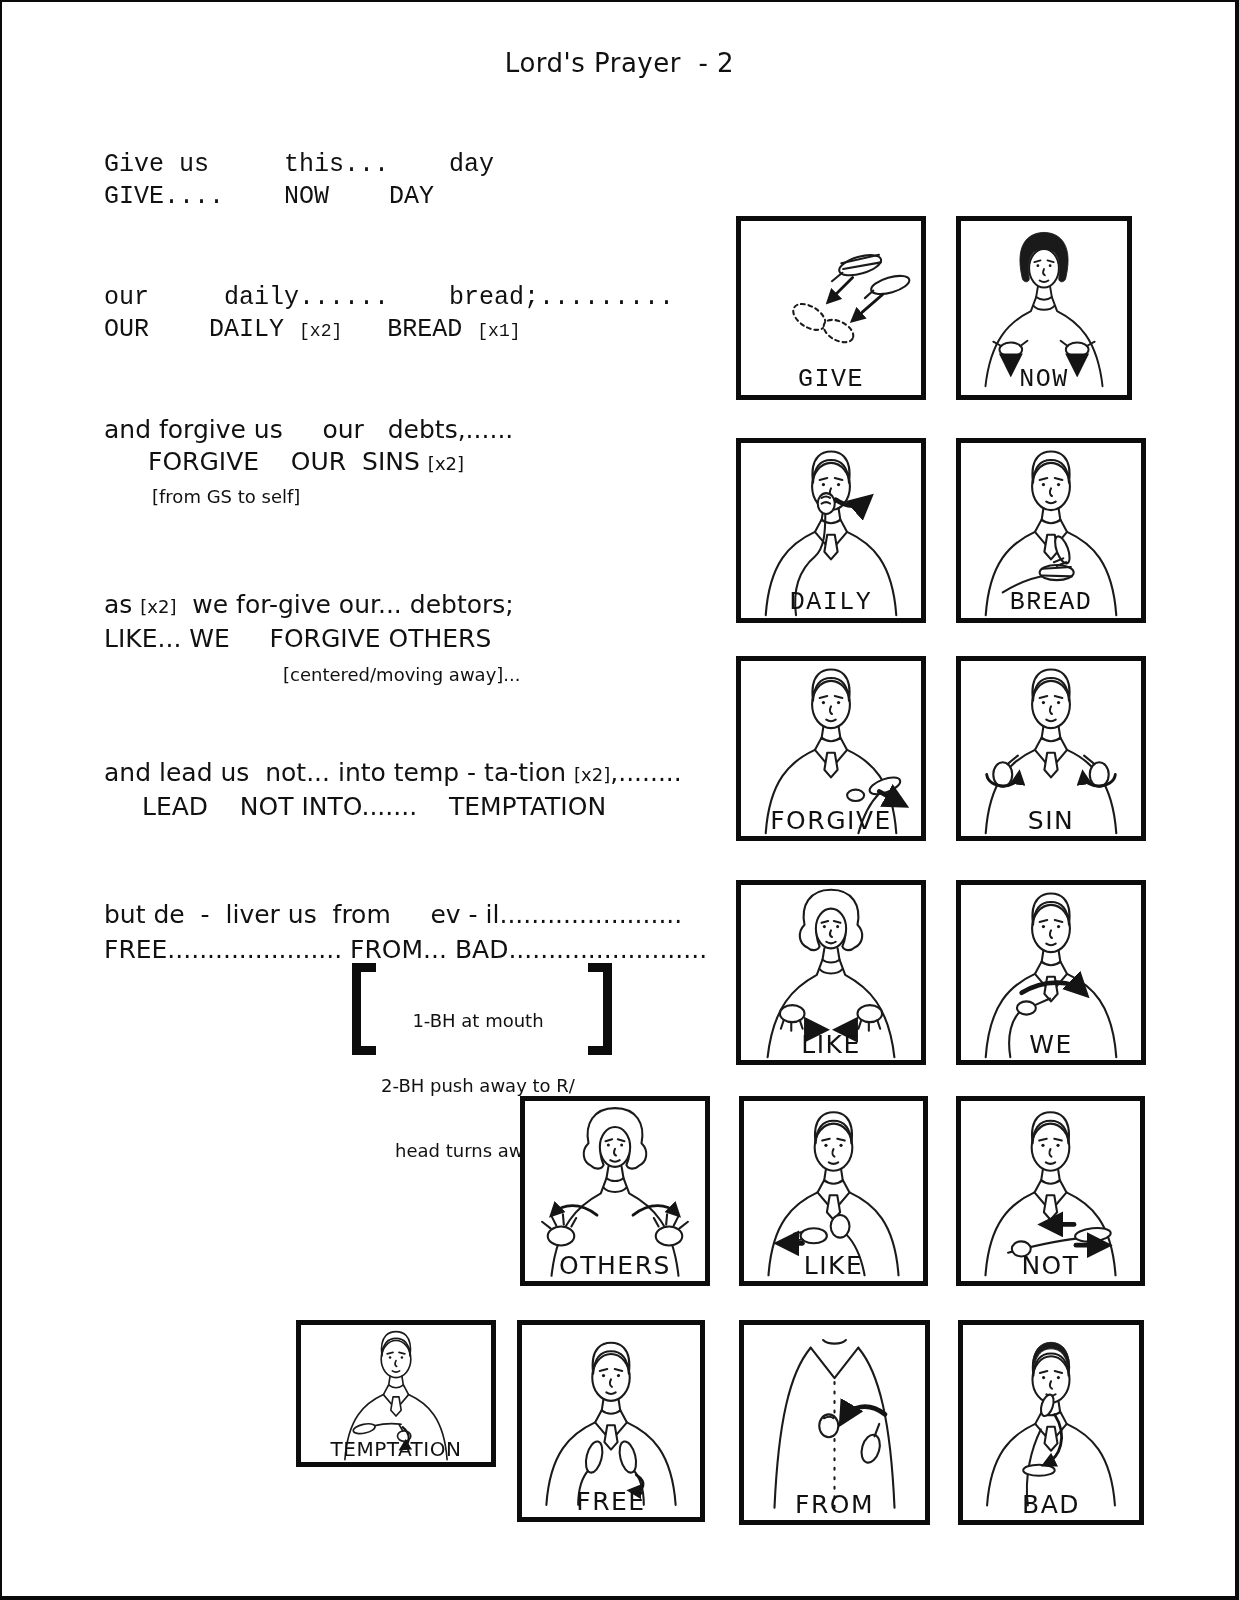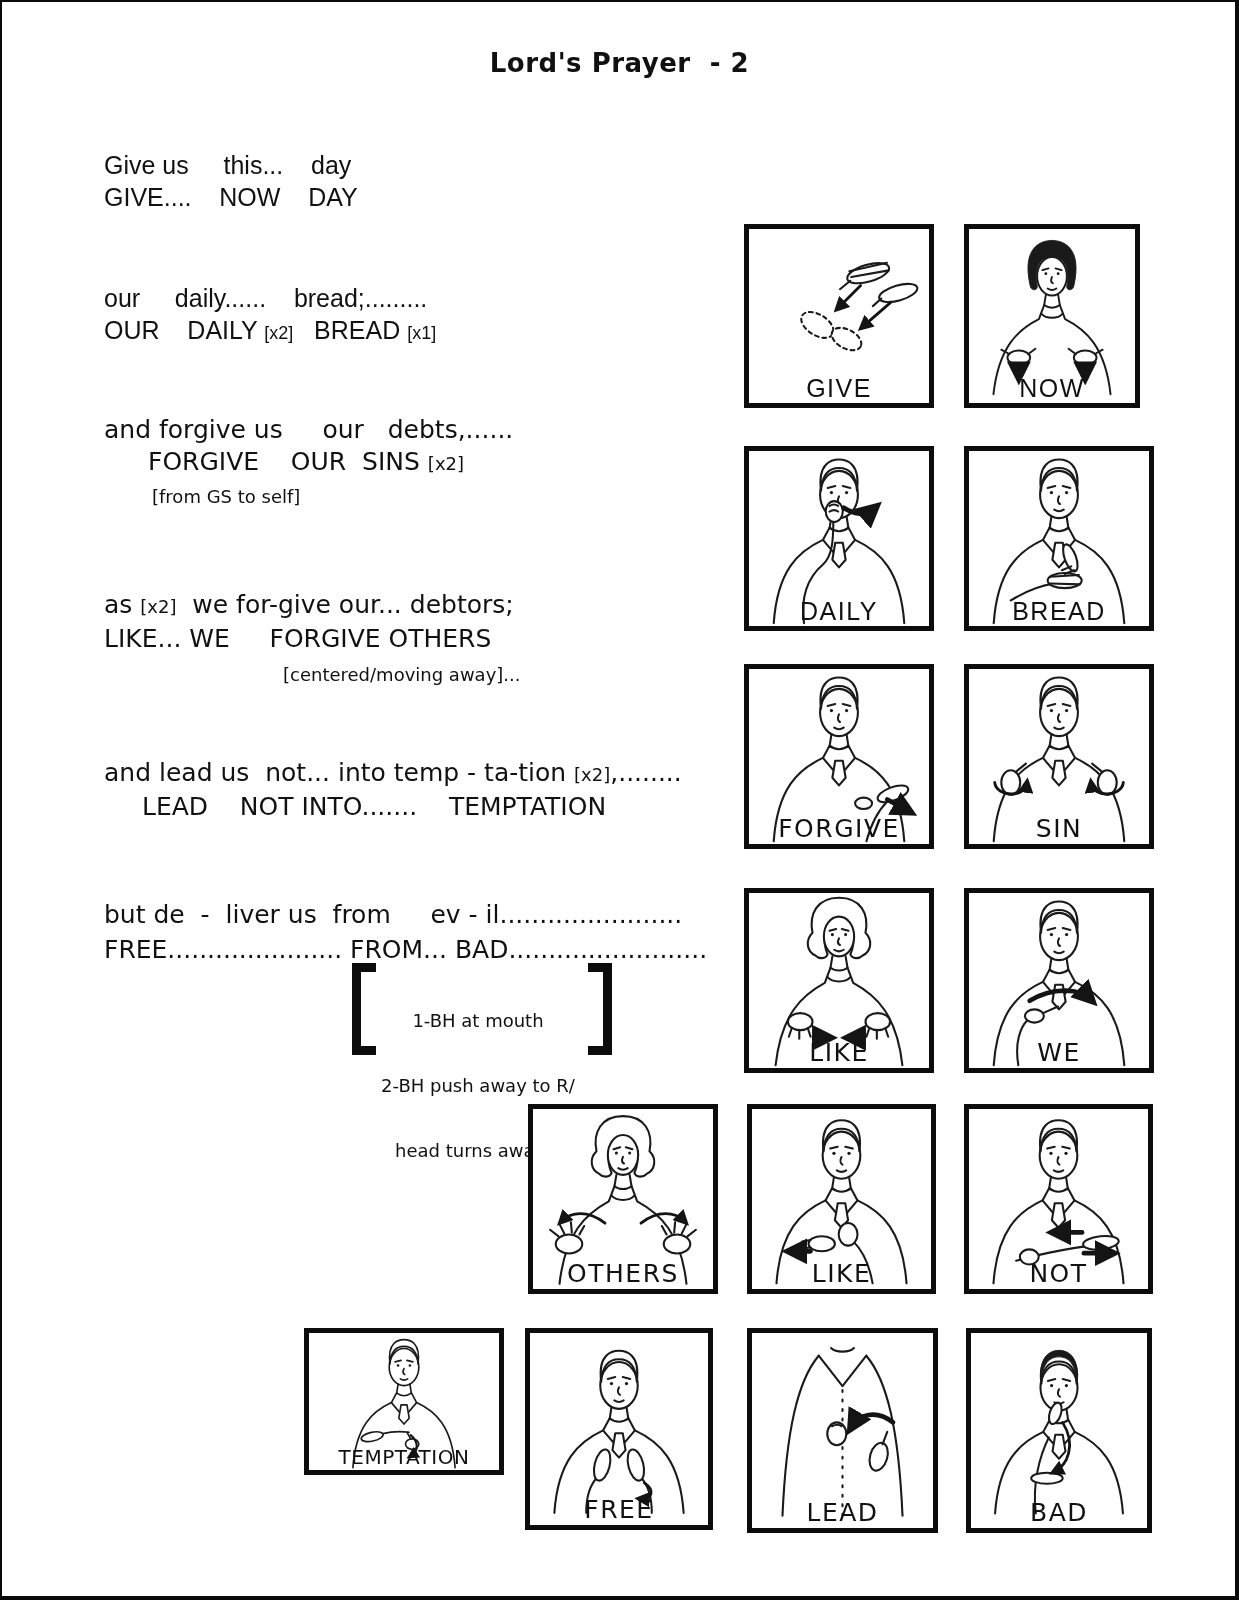--- a/index.html
+++ b/index.html
@@ -6,34 +6,34 @@
   body{
     width:1239px;height:1600px;position:relative;background:#ffffff;
     font-family:"DejaVu Sans",sans-serif;color:#111;overflow:hidden;
   }
   .page-frame{
     position:absolute;inset:0;border:2px solid #0a0a0a;
     border-right-width:4px;border-bottom-width:4px;pointer-events:none;z-index:50;
   }
   .title{
     position:absolute;left:0;right:0;top:48px;text-align:center;
-    font-size:26px;letter-spacing:.5px;white-space:pre;font-weight:bold;
+    font-size:26px;letter-spacing:.5px;white-space:pre;
   }
   
   .tl{position:absolute;white-space:pre;font-size:25px;line-height:1.2;}
   .tl .sm{font-size:18px;}
-  .f-plain{font-family:Liberation Sans, sans-serif;}
+  .f-plain{font-family:Liberation Mono, monospace;}
   
   .brk{position:absolute;width:24px;height:92px;box-sizing:border-box;border:9px solid #0c0c0c;}
   .brk-l{border-right:none;}
   .brk-r{border-left:none;}
   .side-note{position:absolute;text-align:center;font-size:18px;line-height:25px;}
   .side-note div{white-space:pre;margin-top:40px;}
   
-  .panel{position:absolute;border:5px solid #0c0c0c;background:#fff;margin:16px;box-sizing:border-box;}
+  .panel{position:absolute;border:5px solid #0c0c0c;background:#fff;margin:8px;box-sizing:border-box;}
   .panel svg{position:absolute;left:0;top:0;width:100%;height:100%;}
   .plabel{
     position:absolute;left:0;right:0;bottom:2px;text-align:center;
     font-size:25px;letter-spacing:1.5px;line-height:1.05;color:#111;
   }
   .plabel.tight{font-size:20px;letter-spacing:.5px;}
   
   .s2{stroke:#1a1a1a;stroke-width:2.2;fill:none;stroke-linecap:round;stroke-linejoin:round;}
   .sw{stroke:#1a1a1a;stroke-width:2.2;fill:#fff;stroke-linecap:round;stroke-linejoin:round;}
   .blk{fill:#141414;stroke:none;}
@@ -283,21 +283,21 @@
 
 <figure class="panel" style="left:731px;top:1312px;width:191px;height:205px">
   <svg viewBox="0 0 190 185">
     <use href="#gtorso"></use>
     <ellipse class="sw" cx="89" cy="96" rx="10" ry="12"></ellipse>
     <path class="s2" d="M84,88 q6,-3 10,0"></path>
     <ellipse class="sw" cx="133" cy="120" rx="9" ry="15" transform="rotate(16 133 120)"></ellipse>
     <path class="s2" d="M137,107 l5,-13"></path>
     <path class="arwB" d="M148,84 C130,70 112,76 105,88" marker-end="url(#ah)"></path>
   </svg>
-  <figcaption class="plabel">LEAD</figcaption>
+  <figcaption class="plabel">FROM</figcaption>
 </figure>
 
 <figure class="panel" style="left:950px;top:1312px;width:186px;height:205px">
   <svg viewBox="0 0 190 185">
     <use href="#gman"></use>
     <path d="M76,40 C72,8 90,6 95,6 C100,6 118,8 114,40 C113,20 105,13 95,13 C85,13 77,20 76,40 Z" fill="#1a1a1a" stroke="#1a1a1a"></path>
     <path class="s2" d="M70,182 C66,150 74,120 84,100"></path>
     <ellipse class="sw" cx="91" cy="74" rx="6" ry="12" transform="rotate(18 91 74)"></ellipse>
     <ellipse class="sw" cx="82" cy="144" rx="17" ry="6"></ellipse>
     <path class="arw" d="M99,84 C114,108 104,130 90,137" marker-end="url(#ah)"></path>

